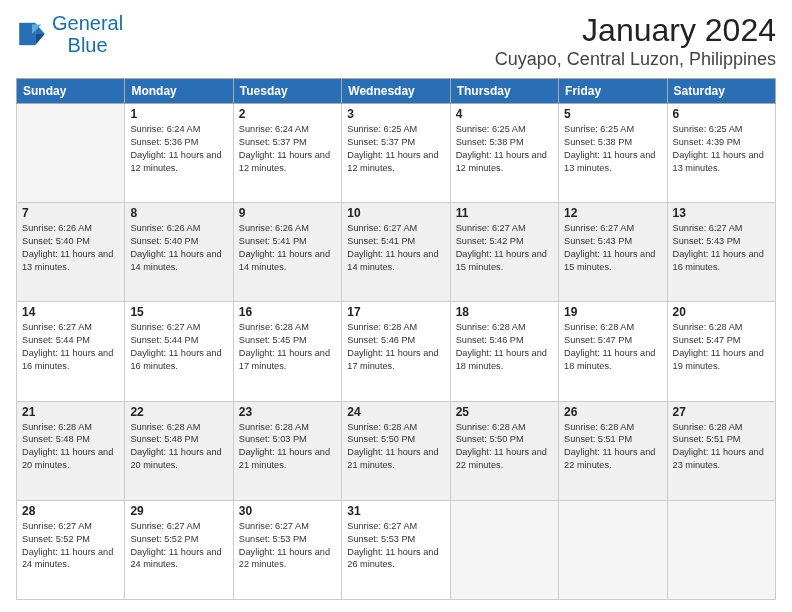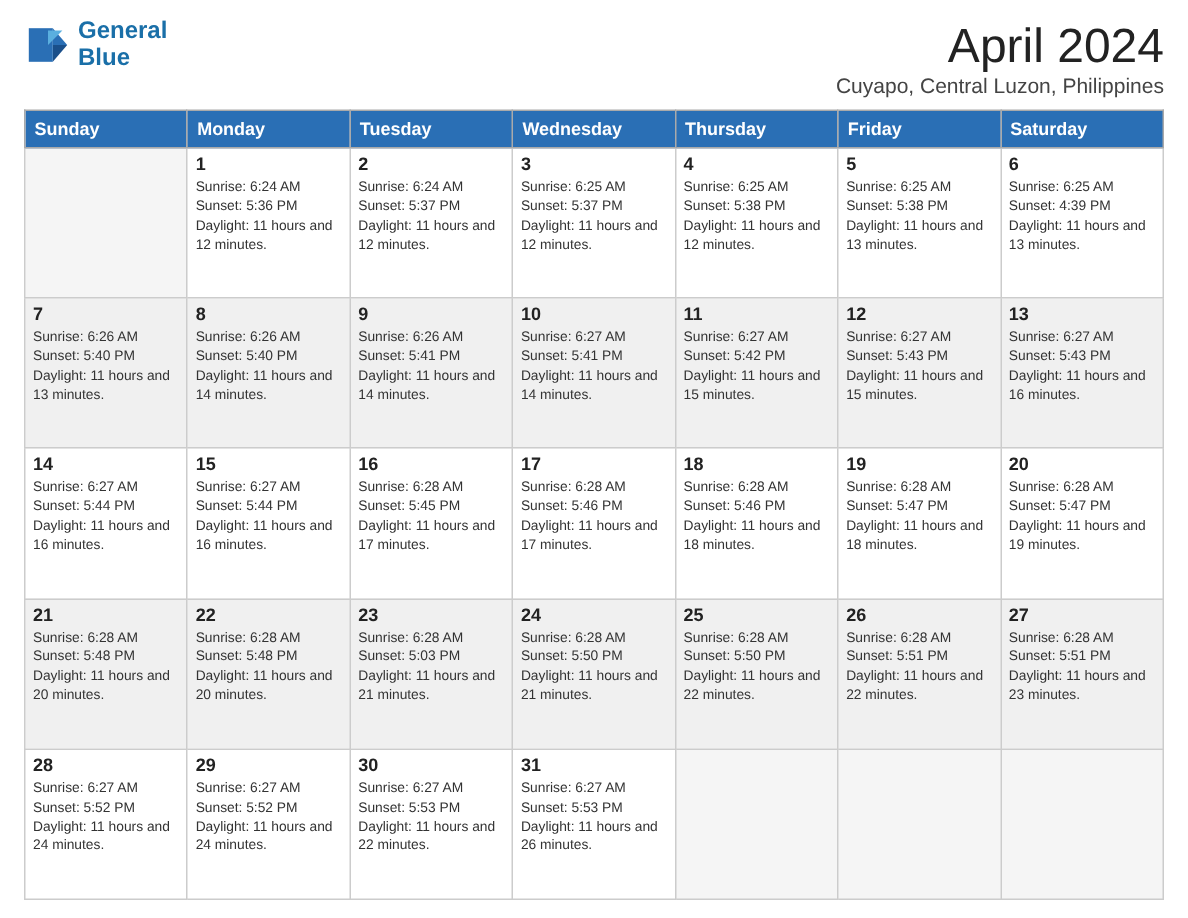--- a/index.html
+++ b/index.html
@@ -22,42 +22,43 @@
       justify-content: space-between;
       align-items: flex-start;
       margin-bottom: 8px;
     }
     .logo {
       display: flex;
       align-items: center;
       gap: 4px;
     }
     .logo-text {
-      font-size: 16px;
-      font-weight: bold;
+      font-size: 20px;
+      font-weight: normal;
       color: #333;
       line-height: 1.1;
+      text-align: center;
     }
     .logo-text span {
       color: #1a6fa8;
     }
     .logo-icon {
       width: 32px;
       height: 32px;
     }
     .title-block {
       text-align: right;
     }
     .month-title {
       font-size: 32px;
       font-weight: normal;
       color: #222;
     }
     .subtitle {
-      font-size: 14px;
+      font-size: 18px;
       color: #444;
     }
     .calendar {
       border-collapse: collapse;
       width: 100%;
       flex: 1;
       table-layout: fixed;
     }
     .calendar th {
       background: #2a6fb5;
@@ -109,21 +110,21 @@
         <polygon points="24,20 36,20 24,34" fill="#1a4f8a"></polygon>
         <rect x="4" y="6" width="20" height="28" fill="#2a6fb5"></rect>
         <polygon points="20,8 32,8 20,20" fill="#5aafdf"></polygon>
       </svg>
       <div class="logo-text">
         <div><span>General</span></div>
         <div><span>Blue</span></div>
       </div>
     </div>
     <div class="title-block">
-      <div class="month-title">April 2024</div>
+      <div class="month-title">January 2024</div>
       <div class="subtitle">Cuyapo, Central Luzon, Philippines</div>
     </div>
   </div>
 
   <table class="calendar">
     <thead>
       <tr>
         <th>Sunday</th>
         <th>Monday</th>
         <th>Tuesday</th>

